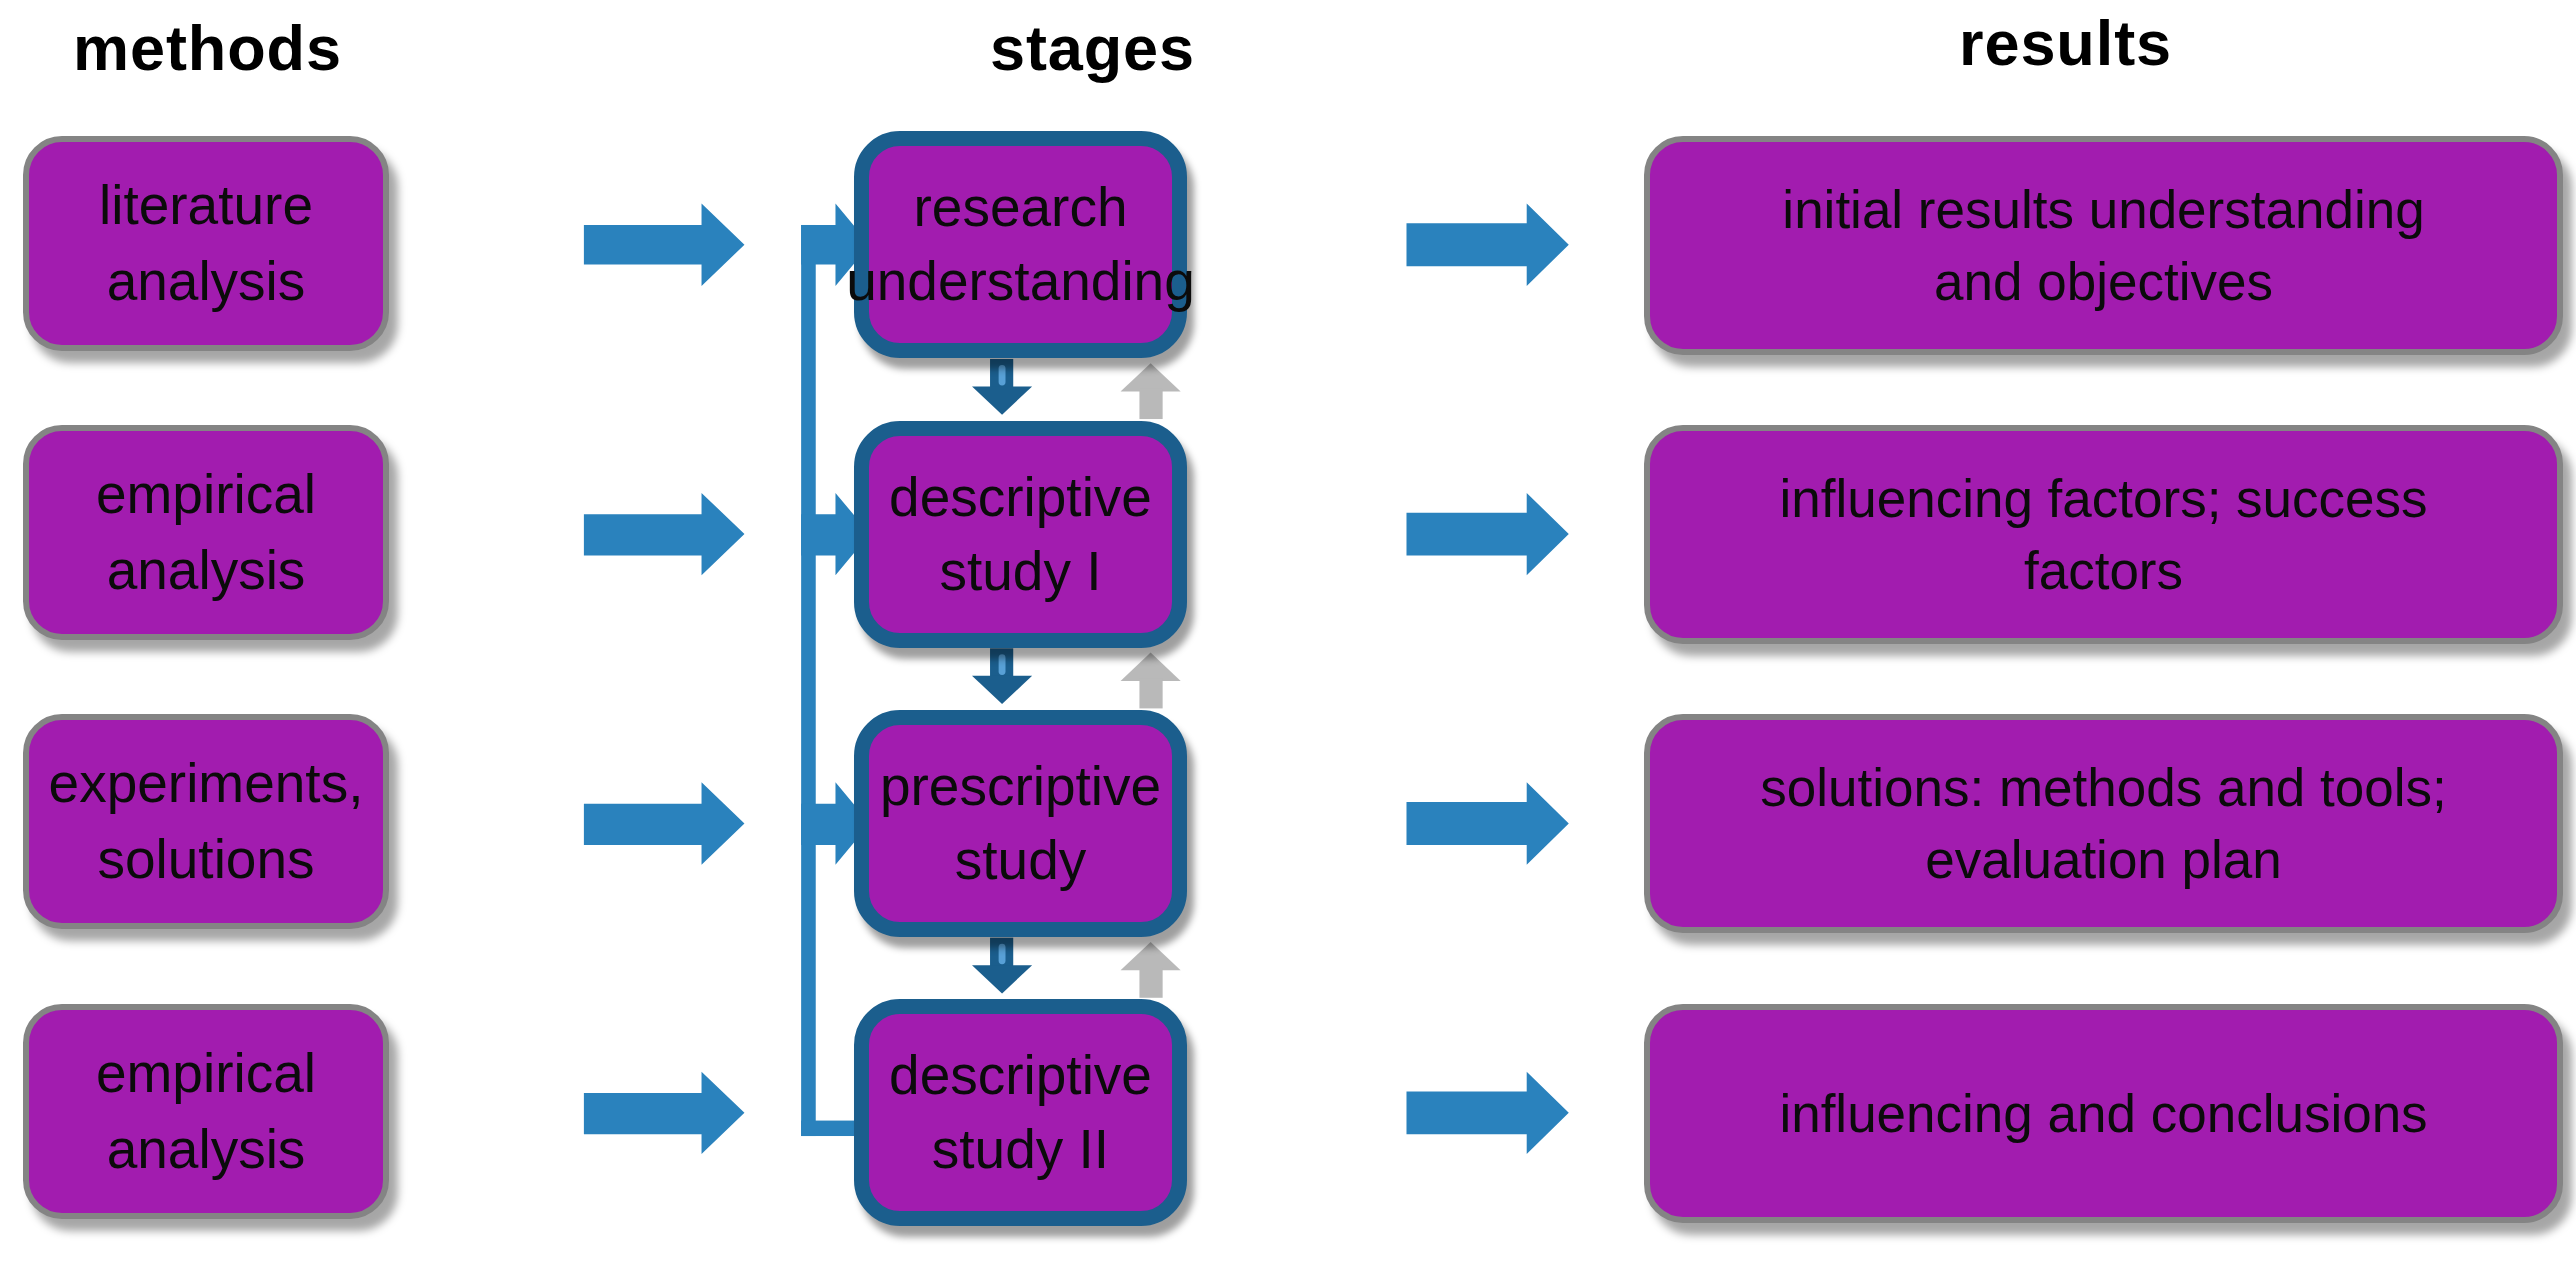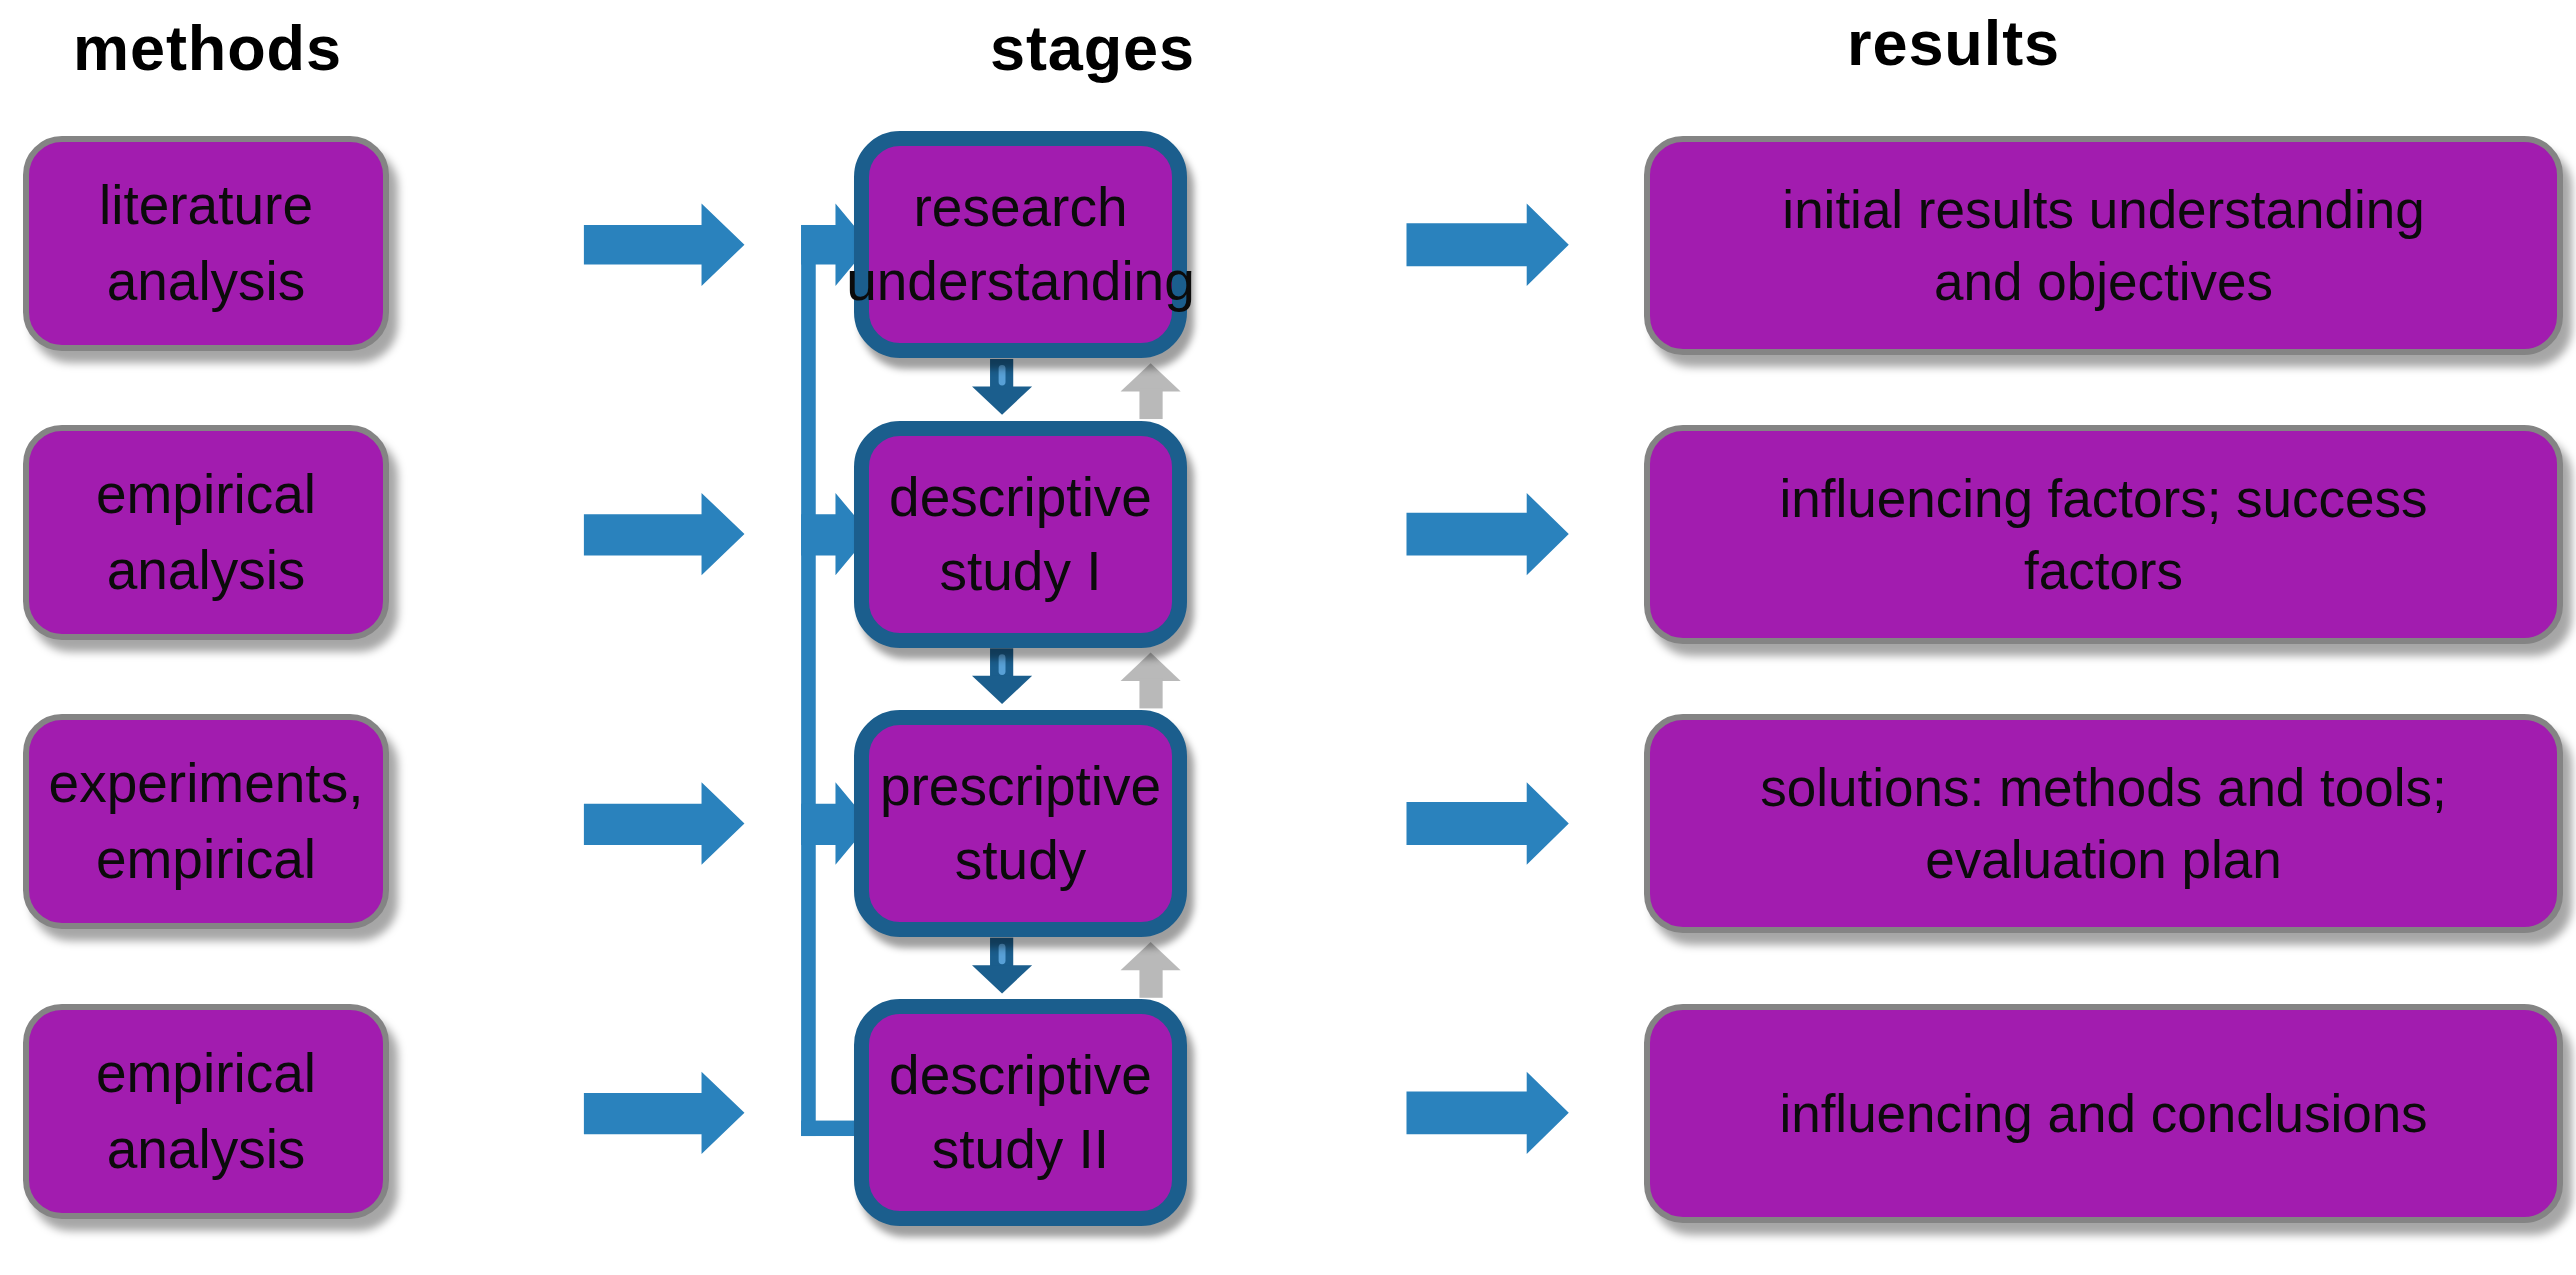--- a/index.html
+++ b/index.html
@@ -9,21 +9,21 @@
     position:relative;overflow:hidden;
   }
   .canvas{position:absolute;left:0;top:0;width:2576px;height:1276px;}
   .hdr{
     position:absolute;width:343px;text-align:center;
     font-size:63px;font-weight:bold;color:#000;
     letter-spacing:0.9px;
   }
   #hdr-methods{left:36px;top:12px;}
   #hdr-stages{left:921px;top:12px;}
-  #hdr-results{left:1782px;top:6.9px;}
+  #hdr-results{left:1894px;top:6.9px;}
   .box{
     position:absolute;box-sizing:border-box;background:#a21caf;
     display:flex;align-items:center;justify-content:center;
     text-align:center;white-space:pre-line;color:#0b0b0b;
   }
   .m-box,.r-box{
     border:6.9px solid var(--gray-border,#848484);
     border-radius:39px;
     box-shadow:8.6px 12px 8.6px rgba(0,0,0,0.35);
   }
@@ -91,21 +91,21 @@
       <path d="M1305,1130 L1340,1097 L1375,1130 Z"></path>
       <rect x="1327" y="1127" width="27" height="35"></rect>
     </g>
   </svg>
 
   <div class="box m-box" style="top:136px">literature
 analysis</div>
   <div class="box m-box" style="top:425px">empirical
 analysis</div>
   <div class="box m-box" style="top:714px">experiments,
-empirical</div>
+solutions</div>
   <div class="box m-box" style="top:1004px">empirical
 analysis</div>
 
   <div class="box s-box" style="top:131px">research
 understanding</div>
   <div class="box s-box" style="top:421px">descriptive
 study I</div>
   <div class="box s-box" style="top:710px">prescriptive
 study</div>
   <div class="box s-box" style="top:999px">descriptive

